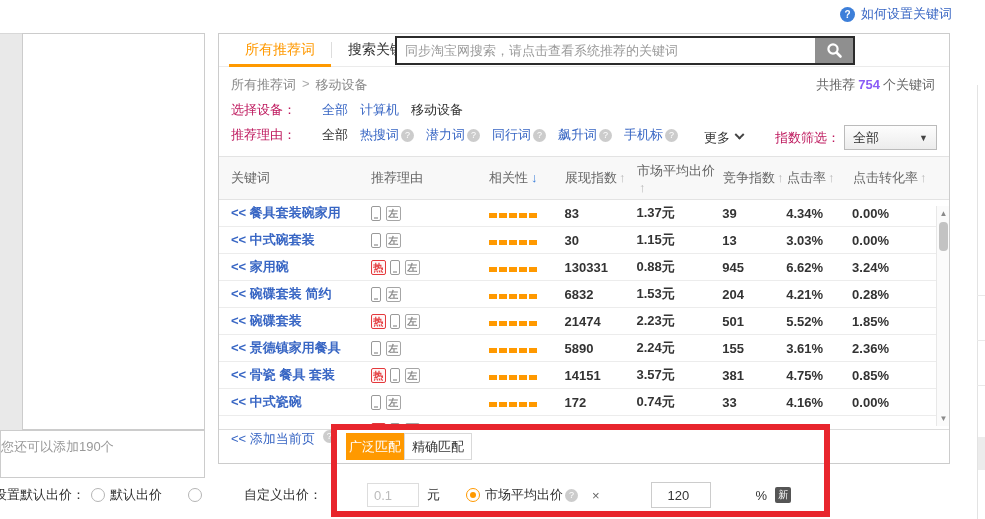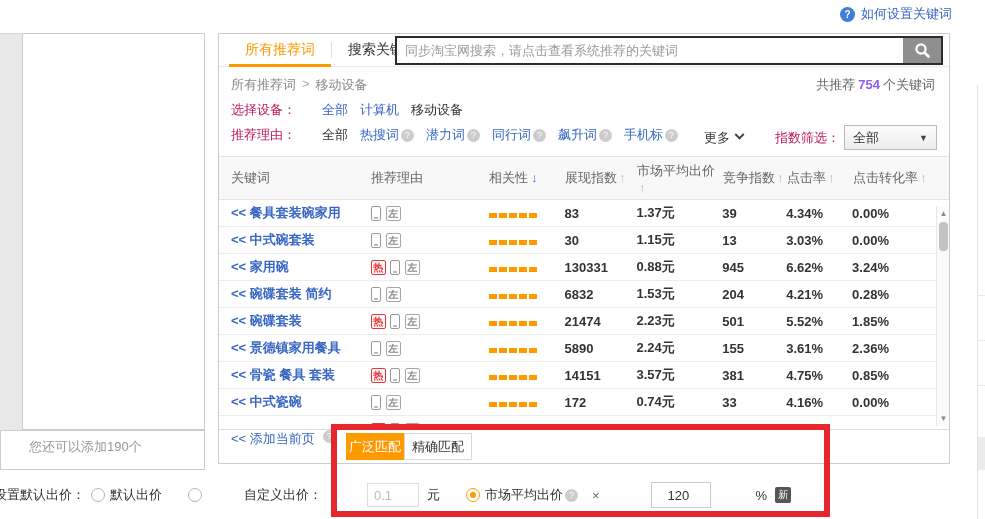--- a/index.html
+++ b/index.html
@@ -9,31 +9,31 @@
   
   .help-link { position:absolute; top:5px; right:33px; display:flex; align-items:center; gap:6px;
     color:#3866c4; cursor:pointer; }
   .q-blue { display:inline-block; width:15px; height:15px; border-radius:50%; background:#3d7fd9;
     color:#fff; font-size:10px; line-height:15px; text-align:center; font-weight:bold; }
 
   
   .left-wrap { position:absolute; left:0; top:33px; width:206px; height:431px; }
   .left-strip { position:absolute; left:0; top:0; width:22px; height:397px; background:#e9e9e9; border-top:1px solid #d8d8d8; }
   .left-panel { position:absolute; left:22px; top:0; width:183px; height:397px; background:#fff; border:1px solid #ccc; }
-  .left-footer { position:absolute; left:0; top:397px; width:205px; height:40px; background:#fff;
-    border:1px solid #ccc; color:#999; line-height:32px; padding-left:28px; }
+  .left-footer { position:absolute; left:0; top:397px; width:205px; height:48px; background:#fff;
+    border:1px solid #ccc; color:#999; line-height:32px; }
 
   
   .main-panel { position:absolute; left:218px; top:33px; width:732px; height:431px; background:#fff; border:1px solid #ccc; }
 
   .tab-bar { height:33px; border-bottom:1px solid #ebebeb; display:flex; align-items:center; position:relative; }
   .tab { font-size:14px; padding:0 16px; height:33px; line-height:31px; cursor:pointer; }
   .tab.active { color:#f90; border-bottom:3px solid #f90; margin-bottom:-1px; margin-left:10px; }
   .tab-sep { width:1px; height:16px; background:#ddd; }
-  .search-wrap { position:absolute; left:176px; top:2px; width:548px; height:29px; border:2px solid #2b2b2b;
+  .search-wrap { position:absolute; left:176px; top:2px; width:460px; height:29px; border:2px solid #2b2b2b;
     display:flex; background:#fff; }
   .search-input { flex:1; border:none; outline:none; font-size:13px; color:#666; padding:0 8px;
     font-family:"Liberation Sans","DejaVu Sans",sans-serif; }
   .search-input::placeholder { color:#9a9a9a; }
   .search-btn { width:38px; background:#8f8f8f; display:flex; align-items:center; justify-content:center; cursor:pointer; }
 
   
   .filters { padding:9px 12px 0 12px; }
   .f-row { display:flex; height:23px; margin-bottom:2px; position:relative; }
   .f-label { color:#be185d; margin-right:14px;font-family:Liberation Mono, monospace; }

